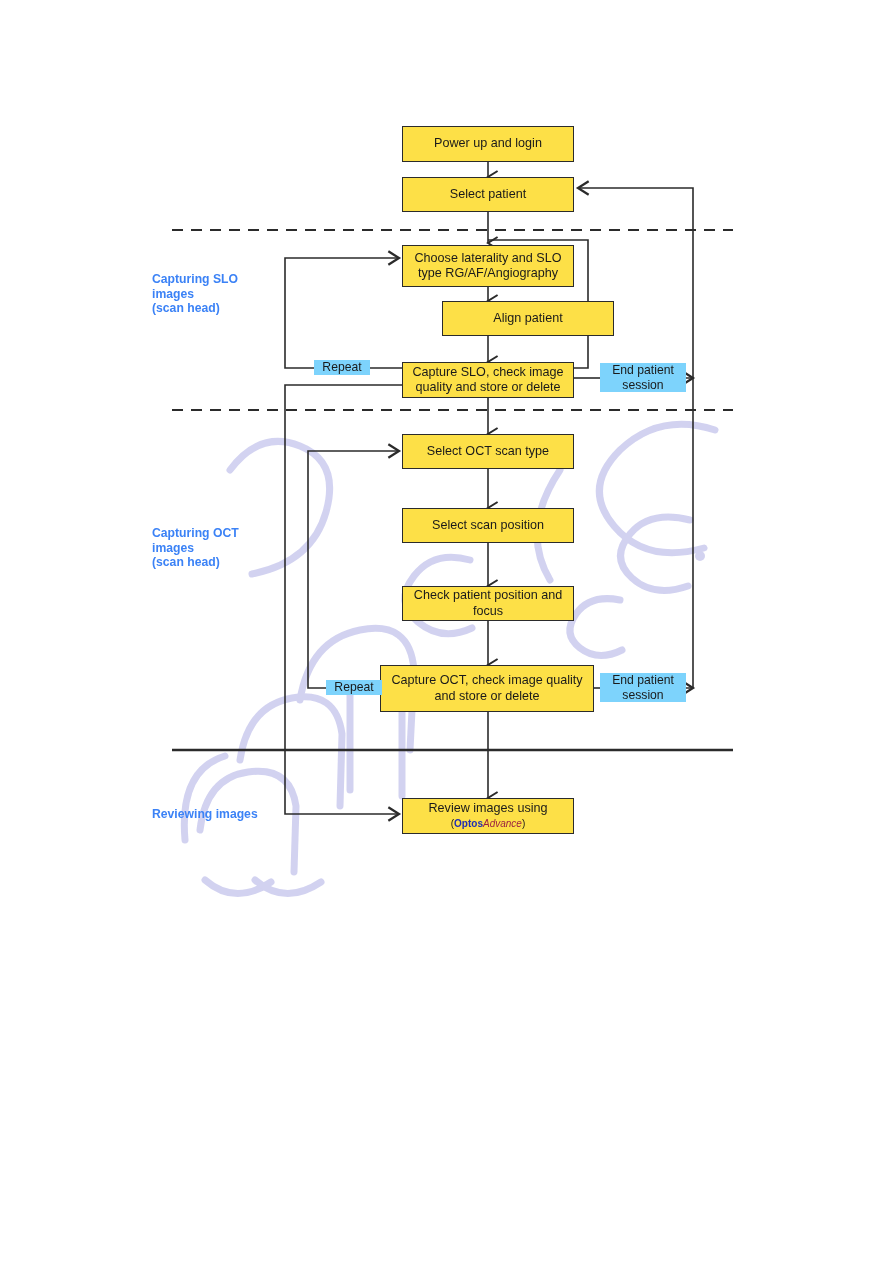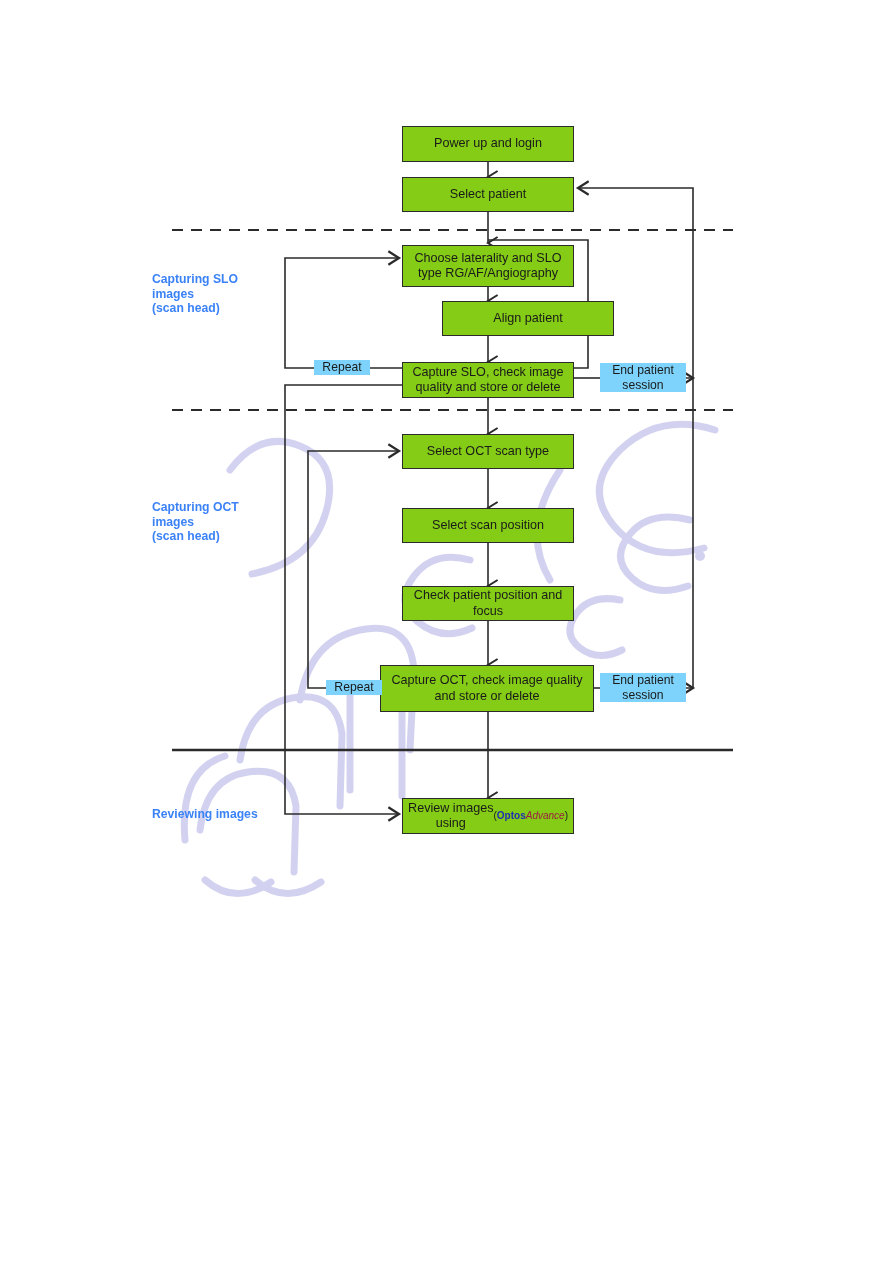--- a/index.html
+++ b/index.html
@@ -37,21 +37,21 @@
     position: absolute;
     left: 0; top: 0;
     width: 893px;
     height: 1263px;
     z-index: 3;
   }
   .node {
     position: absolute;
     box-sizing: border-box;
     border: 1.6px solid #2b2b2b;
-    background: #84cc16;
+    background: #fde047;
     display: flex;
     align-items: center;
     justify-content: center;
     text-align: center;
     font-size: 12.6px;
     line-height: 15.5px;
     color: #1a1a1a;
     padding: 2px 5px;
   }
   .node .node-text {
@@ -199,41 +199,41 @@
     <div class="node" style="left:402px; top:586px; width:172px; height:35px;">
       <span class="node-text">Check patient position and
 focus</span>
     </div>
 
     <div class="node" style="left:380px; top:665px; width:214px; height:47px;">
       <span class="node-text">Capture OCT, check image quality
 and store or delete</span>
     </div>
 
-    <div class="node" style="left:402px; top:798px; width:172px; height:36px; flex-direction:row;">
+    <div class="node" style="left:402px; top:798px; width:172px; height:36px; flex-direction:column;">
       <span class="node-text">Review images using</span>
       <span class="brandline">
         <span class="paren">(</span><span class="brand-optos" style="color: rgb(31, 47, 180);">Optos</span><span class="brand-advance" style="color: rgb(155, 32, 64);">Advance</span><span class="paren">)</span>
       </span>
     </div>
 
     <div class="edge-label" style="left:314px; top:360px; width:56px;">Repeat</div>
 
     <div class="edge-label" style="left:326px; top:680px; width:56px;">Repeat</div>
 
     <div class="edge-label" style="left:600px; top:363px; width:86px;">End patient
 session</div>
 
     <div class="edge-label" style="left:600px; top:673px; width:86px;">End patient
 session</div>
 
     <div class="side-label" style="left:152px; top:272px; width:130px;">Capturing SLO
 images
 (scan head)</div>
 
-    <div class="side-label" style="left:152px; top:500px; width:130px;">Capturing OCT
+    <div class="side-label" style="left:152px; top:526px; width:130px;">Capturing OCT
 images
 (scan head)</div>
 
     <div class="side-label" style="left:152px; top:807px; width:130px;">Reviewing images</div>
 
   </div>
 </div>
 
 </body></html>

